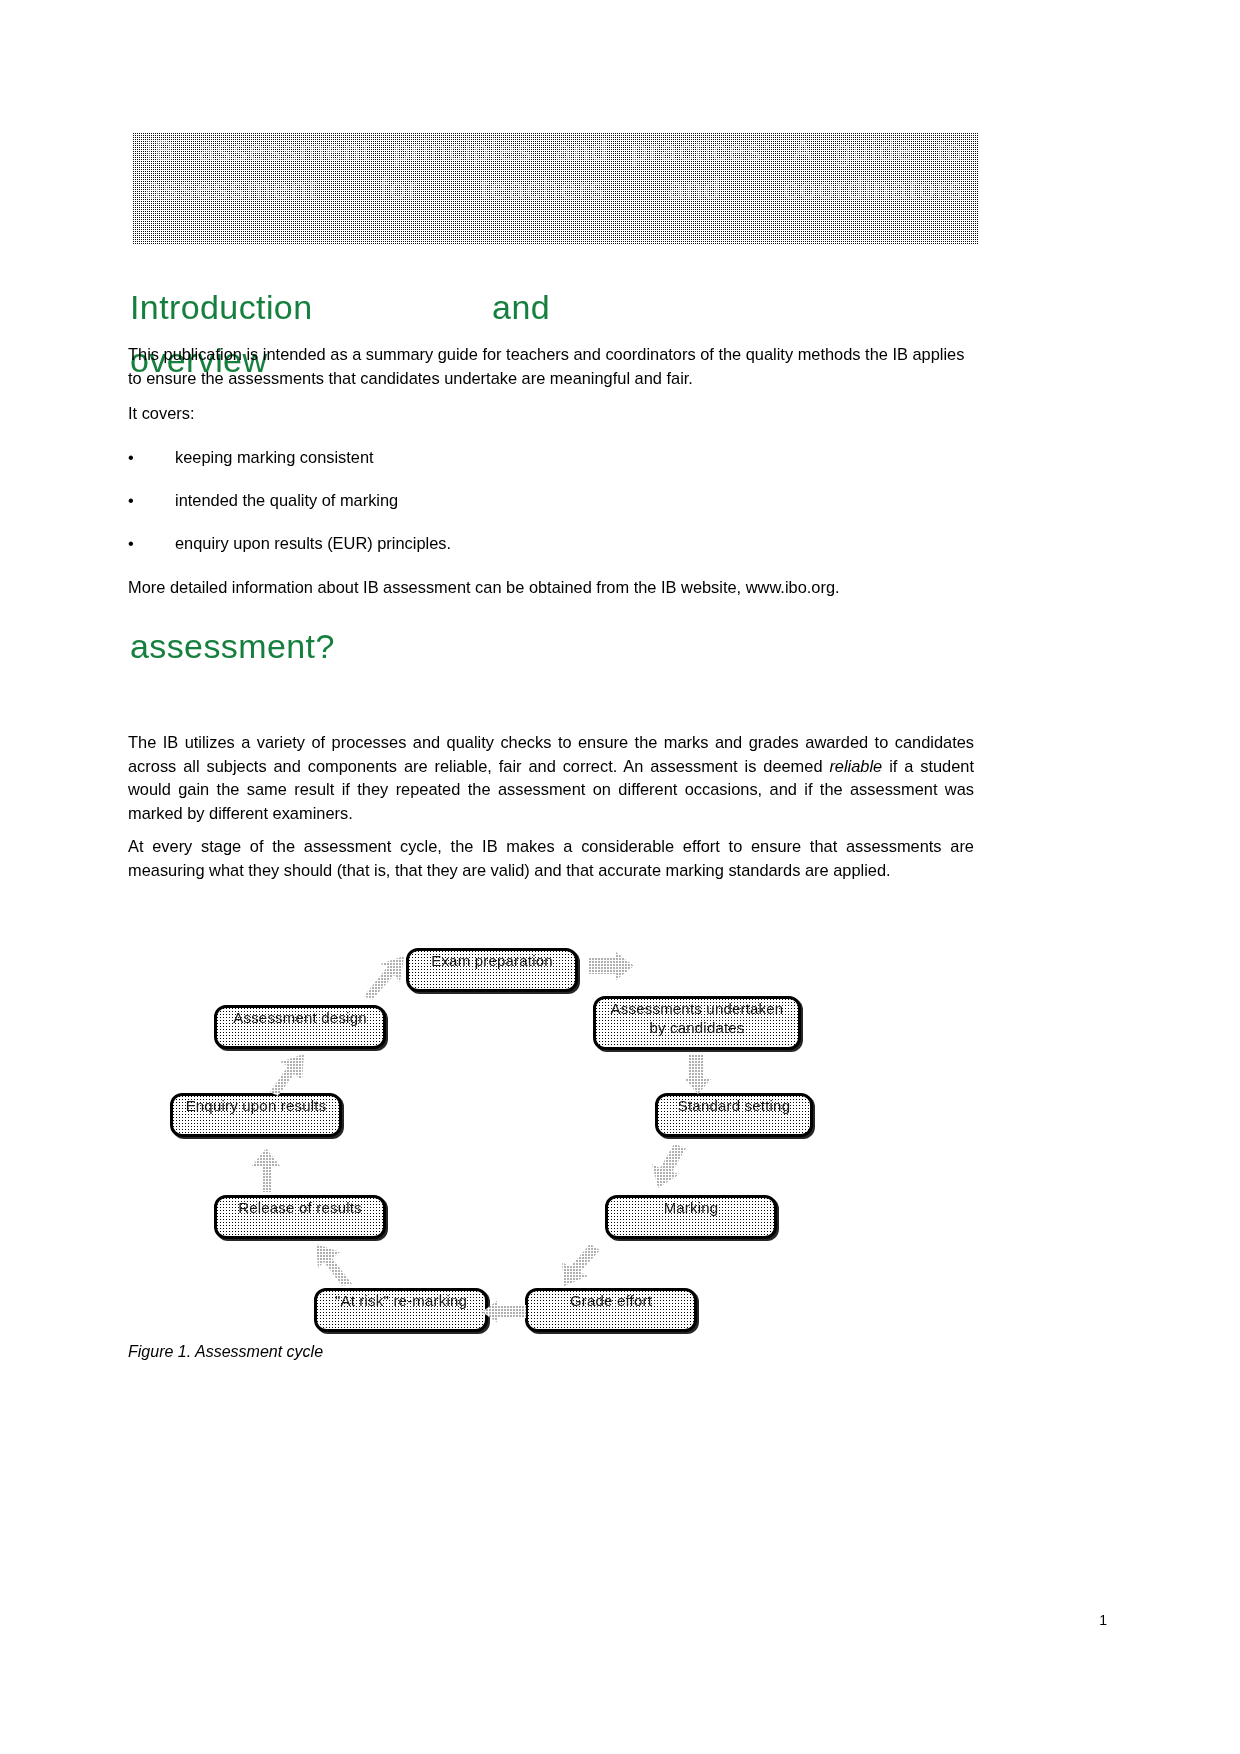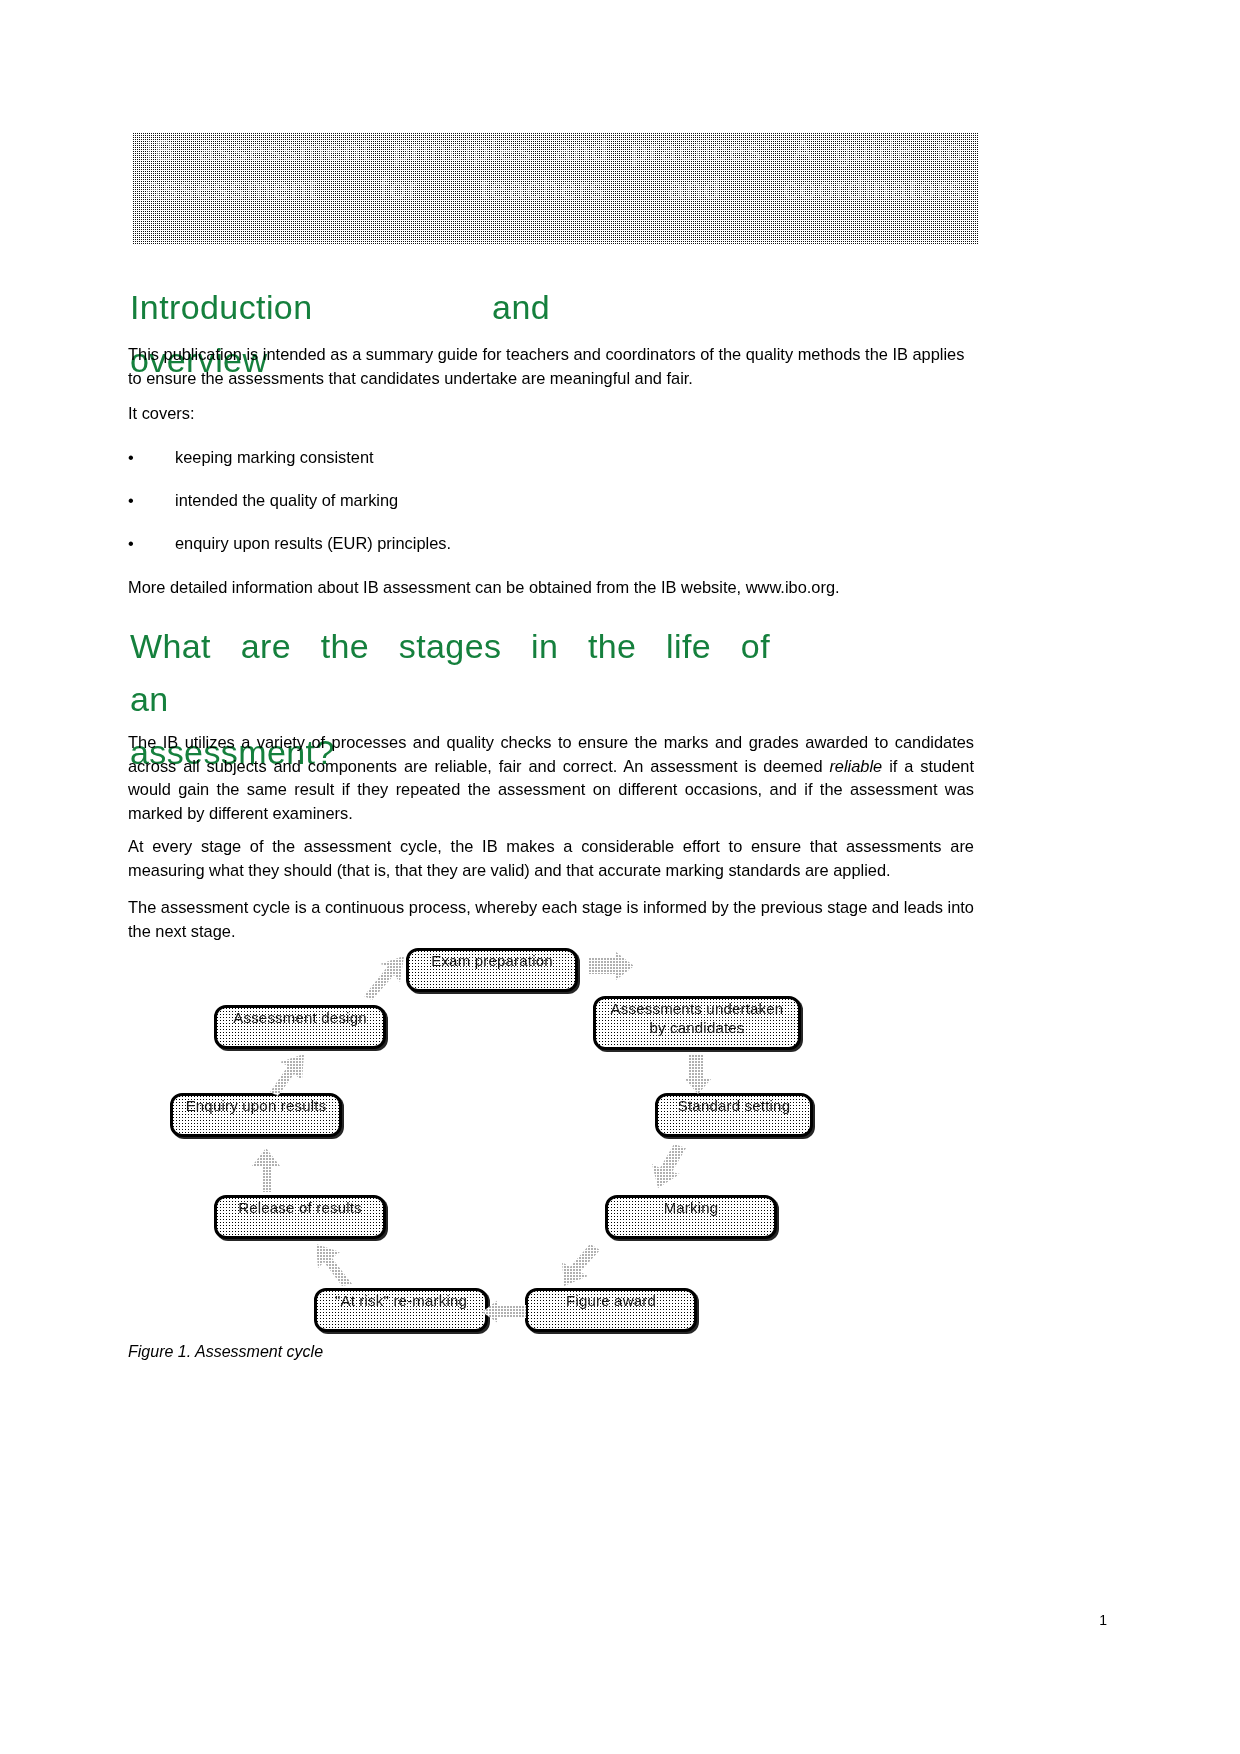--- a/index.html
+++ b/index.html
@@ -142,29 +142,27 @@
     <span class="btxt">intended the quality of marking</span>
   </div>
   <div class="bullet" style="left:128px; top:532px; width:600px; height:24px;">
     <span class="dot">•</span>
     <span class="btxt">enquiry upon results (EUR) principles.</span>
   </div>
 
   <p class="para" style="left:128px; top:576px; width:846px;">More detailed information about IB assessment can be obtained from the IB website, www.ibo.org.</p>
 
   <h1 class="h1" style="left:130px; top:620px; width:640px;">
-    <span class="ln">What are the stages in the life of an</span>
     <span class="ln" style="word-spacing:0;">assessment?</span>
   </h1>
 
   <p class="para just" style="left:128px; top:731px; width:846px;"><span>The IB utilizes a variety of processes and quality checks to ensure the marks and grades awarded to candidates across all subjects and components are reliable, fair and correct. An assessment is deemed </span><em>reliable</em><span> if a student would gain the same result if they repeated the assessment on different occasions, and if the assessment was marked by different examiners.</span></p>
 
   <p class="para just" style="left:128px; top:835px; width:846px;">At every stage of the assessment cycle, the IB makes a considerable effort to ensure that assessments are measuring what they should (that is, that they are valid) and that accurate marking standards are applied.</p>
 
-  <p class="para just" style="left:128px; top:896px; width:846px;">The assessment cycle is a continuous process, whereby each stage is informed by the previous stage and leads into the next stage.</p>
 
   <div class="diagram">
 
     <svg width="0" height="0" style="position:absolute" aria-hidden="true">
       <defs>
         <pattern id="dots" width="3" height="3" patternUnits="userSpaceOnUse">
           <rect width="3" height="3" fill="#ffffff"></rect>
           <circle cx="1" cy="1" r="0.75" fill="#3a3a3a"></circle>
         </pattern>
       </defs>
@@ -180,21 +178,21 @@
 
     <div class="node" style="left:527px; top:163px; width:158px; height:44px;">
       <span>Standard setting</span>
     </div>
 
     <div class="node" style="left:477px; top:265px; width:172px; height:44px;">
       <span>Marking</span>
     </div>
 
     <div class="node" style="left:397px; top:358px; width:172px; height:44px;">
-      <span>Figure award</span>
+      <span>Grade effort</span>
     </div>
 
     <div class="node" style="left:186px; top:358px; width:174px; height:44px;">
       <span>"At risk" re-marking</span>
     </div>
 
     <div class="node" style="left:86px; top:265px; width:172px; height:44px;">
       <span>Release of results</span>
     </div>
 

